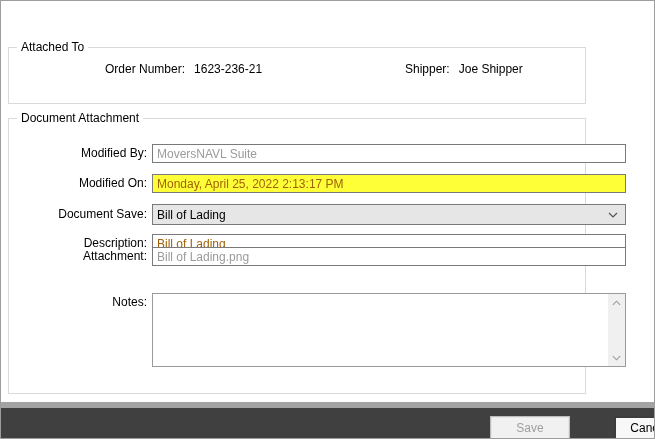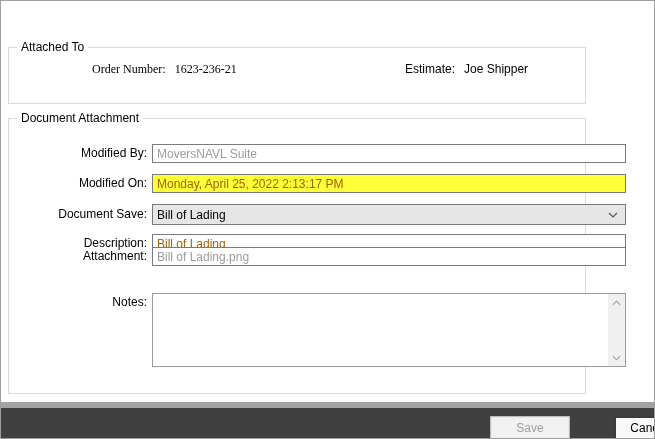--- a/index.html
+++ b/index.html
@@ -111,26 +111,26 @@
 </style>
 </head>
 <body>
 
 <div class="window">
 
 
   <div class="groupbox" id="group-attached">
     <span class="legend">Attached To</span>
 
-    <div class="at-pair" style="left:83px; top:14px;font-family:Liberation Serif, serif;">
+    <div class="at-pair" style="left:96px; top:14px;">
       <span>Order Number:</span><span class="val">1623-236-21</span>
     </div>
 
     <div class="at-pair" style="left:396px; top:14px;">
-      <span>Estimate:</span><span class="val">Joe Shipper</span>
+      <span>Shipper:</span><span class="val">Joe Shipper</span>
     </div>
 
   </div>
 
   <div class="groupbox" id="group-docprops">
     <span class="legend">Document Attachment</span>
 
     <div class="frow" style="top:25px; height:19px;">
       <span class="flabel">Modified By:</span>
       <input class="tbox gray-text" readonly="" value="MoversNAVL Suite" style="">

